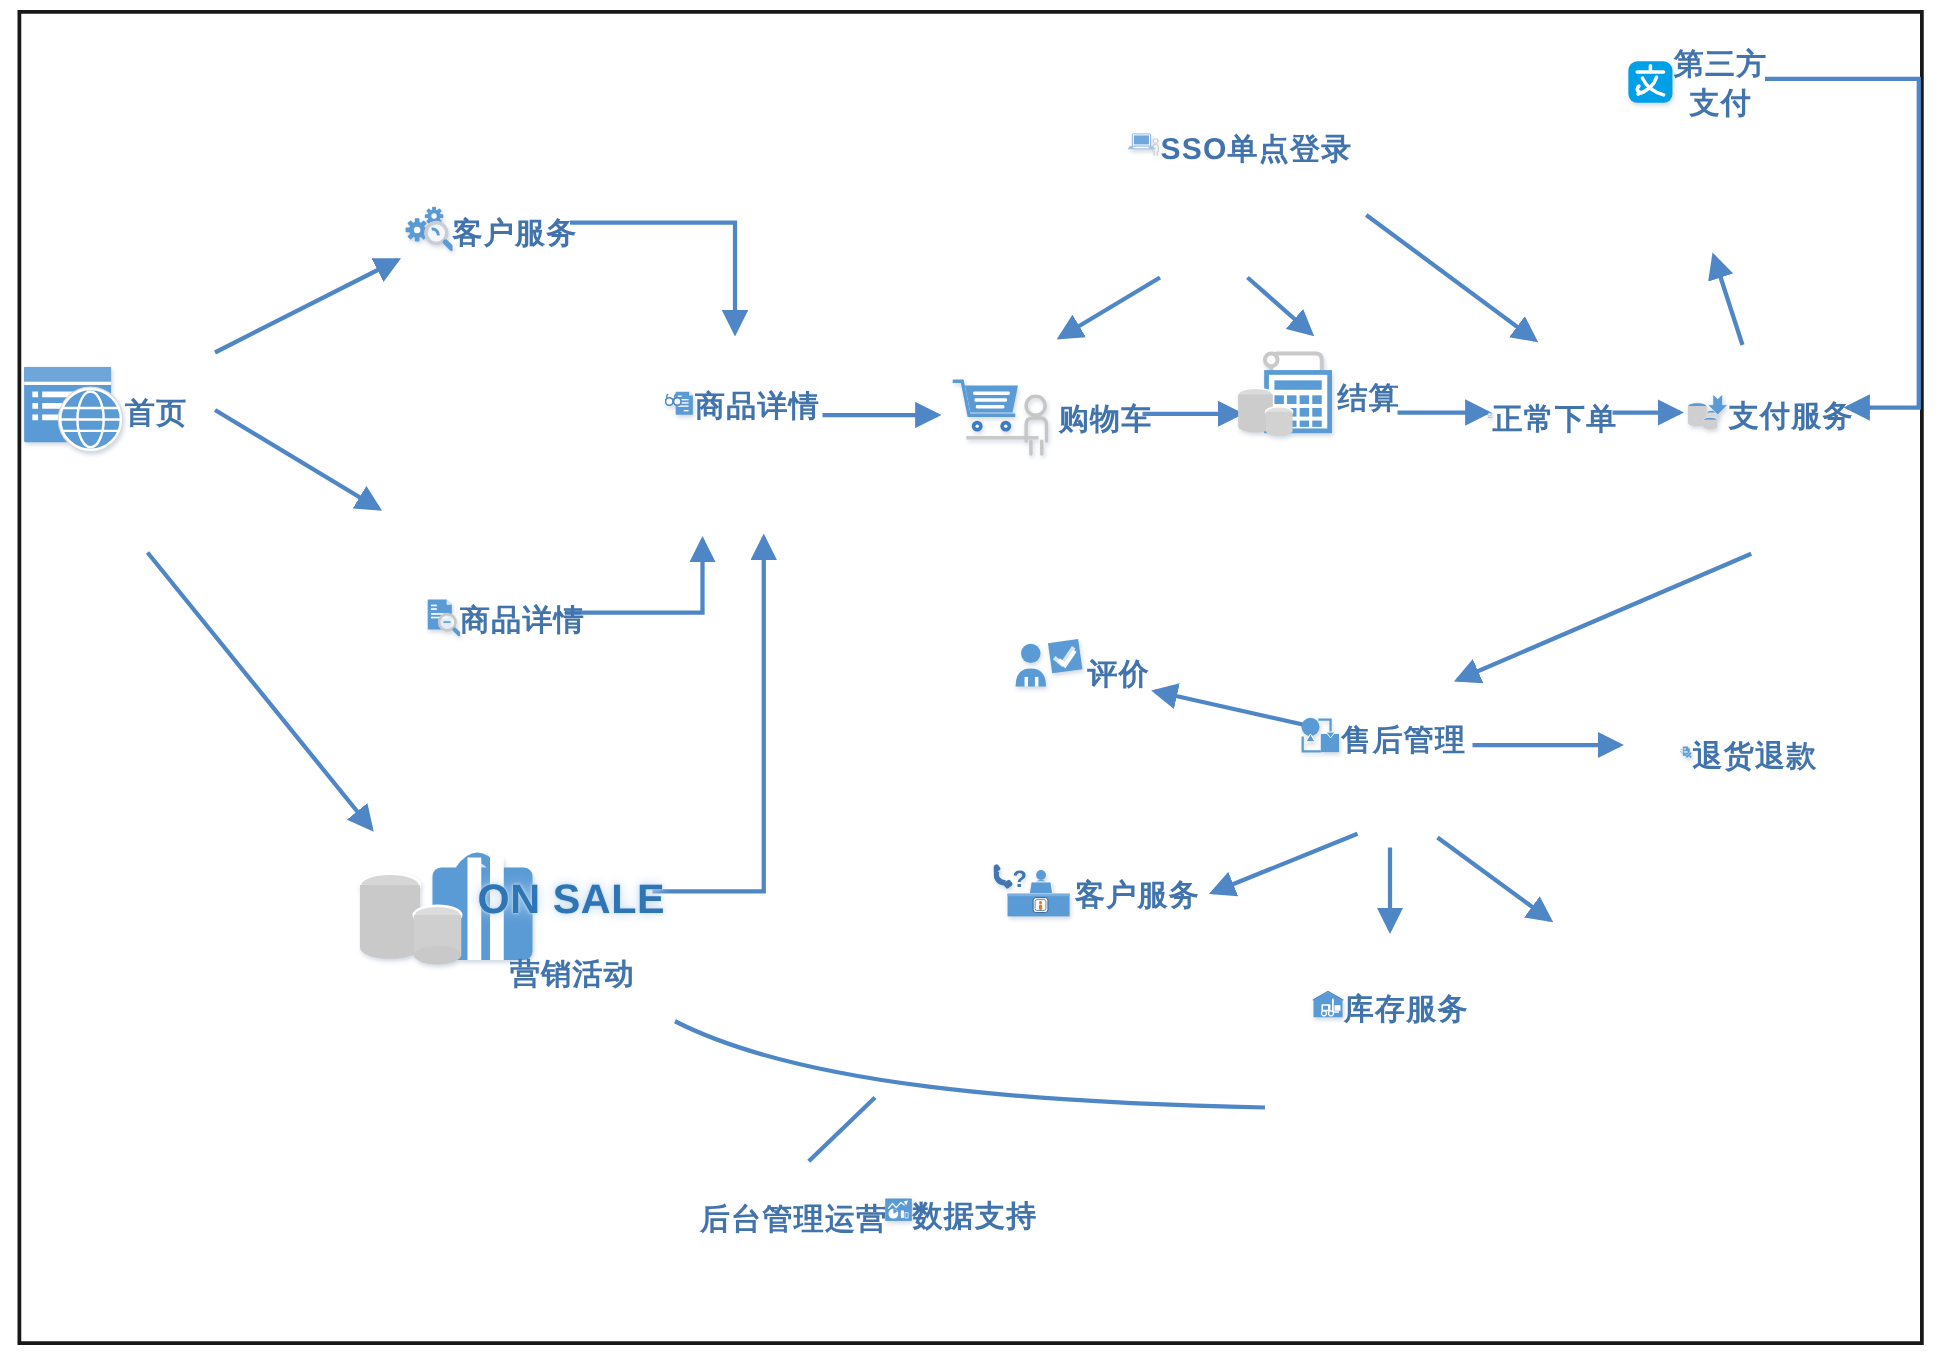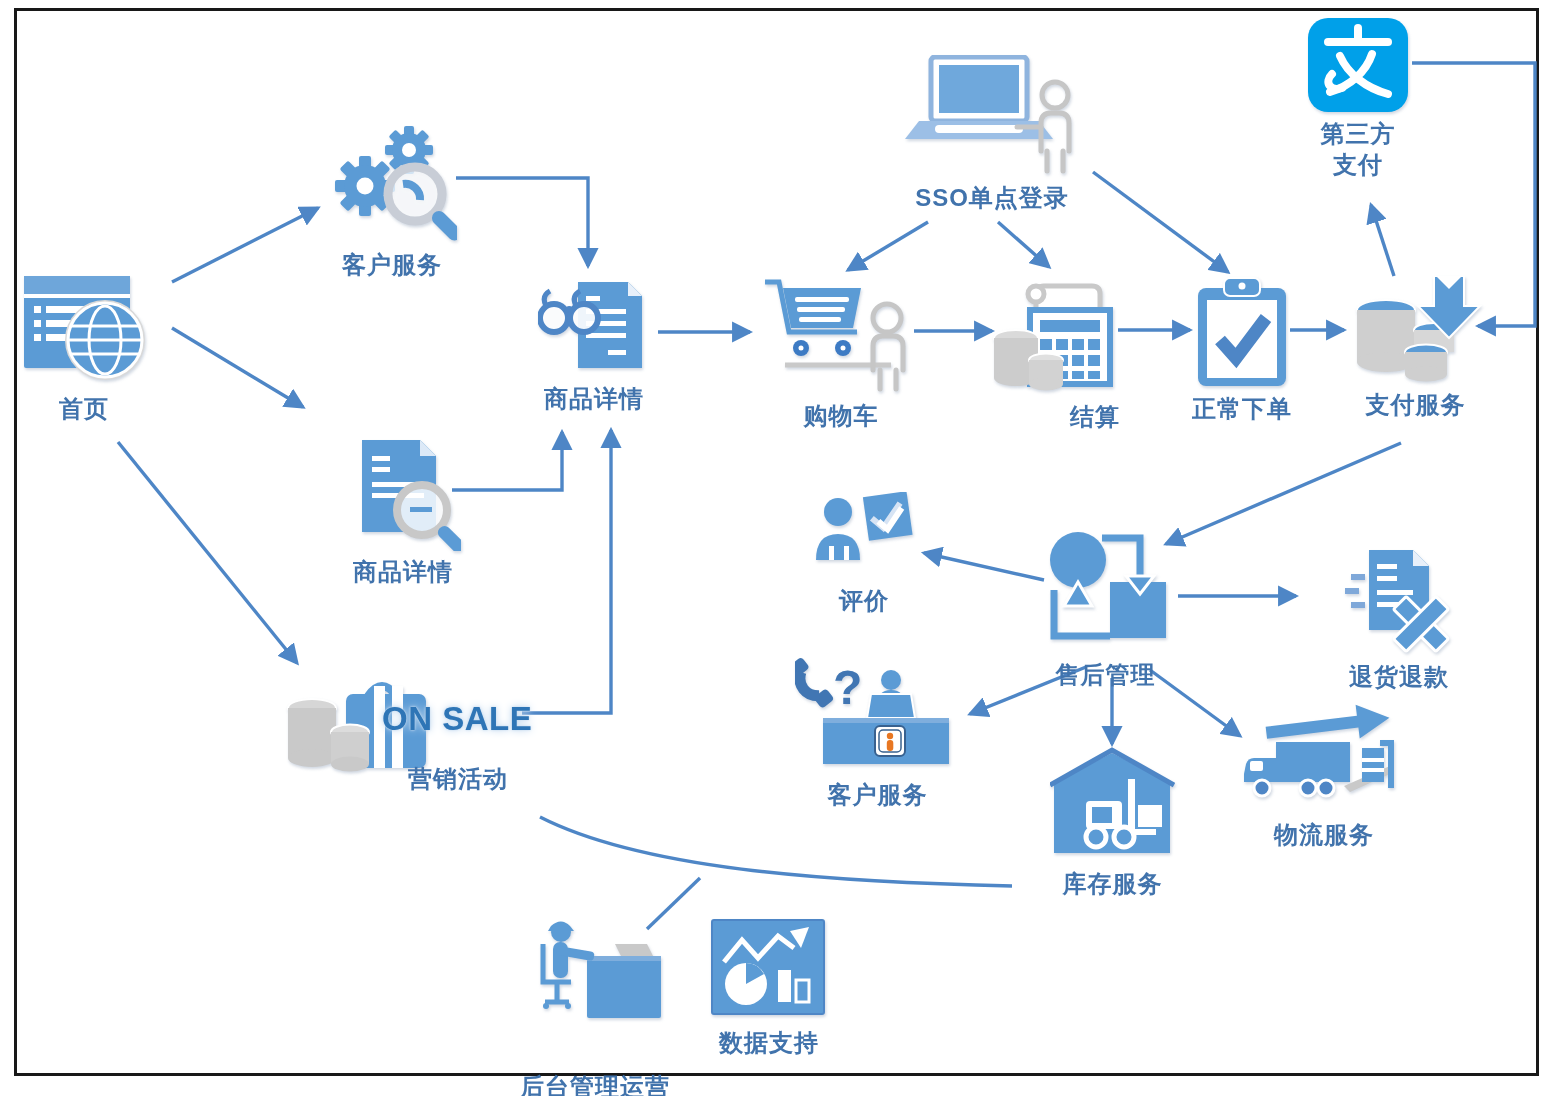--- a/index.html
+++ b/index.html
@@ -2,21 +2,21 @@
 <html><head>
 <meta charset="utf-8">
 <style>
   html,body{margin:0;padding:0;background:#fff;}
   .page{position:relative;width:1558px;height:1096px;background:#fff;
         font-family:"Liberation Sans",sans-serif;overflow:hidden;}
   .frame{position:absolute;left:14px;top:8px;width:1525px;height:1068px;
          border:3px solid #181818;box-sizing:border-box;}
   #edge-layer{position:absolute;left:0;top:0;z-index:1;}
   .edge{fill:none;stroke:#4E86C6;stroke-width:3.4;}
-  .node{position:absolute;z-index:2;display:flex;flex-direction:column;align-items:center;}
+  .node{position:absolute;z-index:2;display:flex;flex-direction:row;align-items:center;}
   .node svg.ic{filter:drop-shadow(1.5px 2.5px 1.5px rgba(120,140,170,.35));}
   .lbl{margin-top:5px;font-size:24px;color:#4173AC;font-weight:600;
        letter-spacing:1px;white-space:nowrap;text-align:center;}
   .lbl.two{margin-top:2px;line-height:31px;}
   .badge{position:absolute;left:100px;top:36px;font-size:33px;font-weight:700;color:#2E75B6;
          letter-spacing:.5px;white-space:nowrap;
          text-shadow:0 0 9px #b9d3ec,0 0 3px #cfe1f3,0 0 1px #cfe1f3;}
   .mk-label{position:absolute;left:96px;top:94px;width:160px;}
 </style>
 </head>
@@ -188,21 +188,21 @@
       <g stroke="#C6C6C6" stroke-width="5" fill="none" stroke-linecap="round">
         <circle cx="126" cy="48" r="14"></circle>
         <path d="M112,100 v-24 q0,-10 10,-10 h10 q10,0 10,10 v24"></path>
         <path d="M119,100 v19"></path>
           <path d="M135,100 v19"></path>
       </g>
     </svg>
     <div class="lbl">购物车</div>
   </div>
 
-  <div class="node" style="left:988px;top:278px;width:132px;align-items:flex-end;">
+  <div class="node" style="left:988px;top:256px;width:132px;">
     <svg class="ic" width="130" height="118" viewBox="0 0 130 118">
       <path d="M46,36 v-20 q0,-8 8,-8 h48 q8,0 8,8 v20" fill="#fff" stroke="#C9C9C9" stroke-width="5"></path>
       <circle cx="46" cy="16" r="8" fill="#fff" stroke="#C9C9C9" stroke-width="5"></circle>
       <rect x="40" y="32" width="80" height="74" fill="#fff" stroke="#5B9BD5" stroke-width="6"></rect>
       <rect x="50" y="42" width="60" height="12" fill="#5B9BD5"></rect>
       <g fill="#5B9BD5">
         <rect x="50" y="61" width="12" height="11"></rect>
           <rect x="66" y="61" width="12" height="11"></rect>
           <rect x="82" y="61" width="12" height="11"></rect>
           <rect x="98" y="61" width="12" height="11"></rect>
@@ -348,40 +348,20 @@
       <rect x="78" y="84" width="28" height="6" fill="#fff"></rect>
       <rect x="88" y="60" width="24" height="22" fill="#fff"></rect>
       <rect x="36" y="56" width="36" height="28" rx="4" fill="#fff"></rect>
       <rect x="42" y="62" width="20" height="16" fill="#5B9BD5"></rect>
       <circle cx="46" cy="92" r="10" fill="#5B9BD5" stroke="#fff" stroke-width="5"></circle>
       <circle cx="74" cy="92" r="10" fill="#5B9BD5" stroke="#fff" stroke-width="5"></circle>
     </svg>
     <div class="lbl">库存服务</div>
   </div>
 
-  <div class="node" style="left:1240px;top:702px;width:168px;">
-    <svg class="ic" width="168" height="112" viewBox="0 0 168 112">
-      <g transform="rotate(-7 90 24)">
-        <polygon points="26,17 118,17 118,6 150,23 118,40 118,29 26,29" fill="#5B9BD5"></polygon>
-      </g>
-      <rect x="36" y="40" width="74" height="40" fill="#5B9BD5"></rect>
-      <path d="M36,56 h-22 q-6,0 -8,6 l-2,10 v8 h32 z" fill="#5B9BD5"></path>
-      <rect x="10" y="59" width="13" height="10" rx="2" fill="#fff"></rect>
-      <circle cx="22" cy="86" r="8" fill="#4E86C6" stroke="#fff" stroke-width="3"></circle>
-      <circle cx="68" cy="86" r="8" fill="#4E86C6" stroke="#fff" stroke-width="3"></circle>
-      <circle cx="86" cy="86" r="8" fill="#4E86C6" stroke="#fff" stroke-width="3"></circle>
-      <polygon points="104,84 150,64 154,70 110,90" fill="#C9C9C9"></polygon>
-      <rect x="122" y="46" width="22" height="34" fill="#5B9BD5"></rect>
-      <rect x="122" y="56" width="22" height="4" fill="#fff"></rect>
-      <rect x="122" y="66" width="22" height="4" fill="#fff"></rect>
-      <rect x="148" y="38" width="6" height="48" fill="#5B9BD5"></rect>
-      <rect x="140" y="38" width="14" height="6" fill="#5B9BD5"></rect>
-    </svg>
-    <div class="lbl">物流服务</div>
-  </div>
 
   <div class="node" style="left:520px;top:918px;width:150px;gap:40px;">
     <svg class="ic" width="145" height="108" viewBox="0 0 145 108">
       <polygon points="92,26 124,26 130,38 98,38" fill="#C9C9C9"></polygon>
       <rect x="64" y="38" width="74" height="62" rx="2" fill="#5B9BD5"></rect>
       <rect x="64" y="38" width="74" height="5" fill="#7FAEDD"></rect>
       <path d="M28,8 q10,-9 19,0 l4,5 h-26 z" fill="#5B9BD5"></path>
       <circle cx="38" cy="14" r="10" fill="#5B9BD5"></circle>
       <rect x="30" y="24" width="15" height="36" rx="7" fill="#5B9BD5"></rect>
       <g transform="rotate(10 36 30)">

